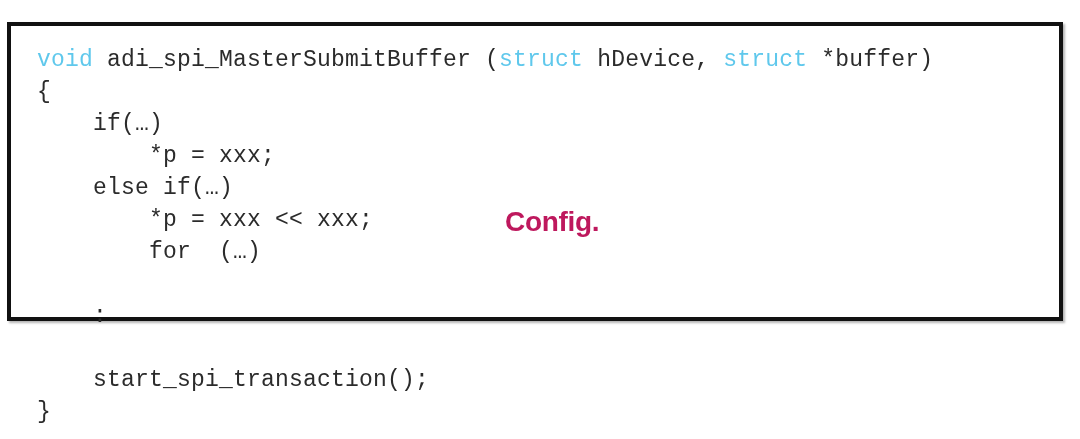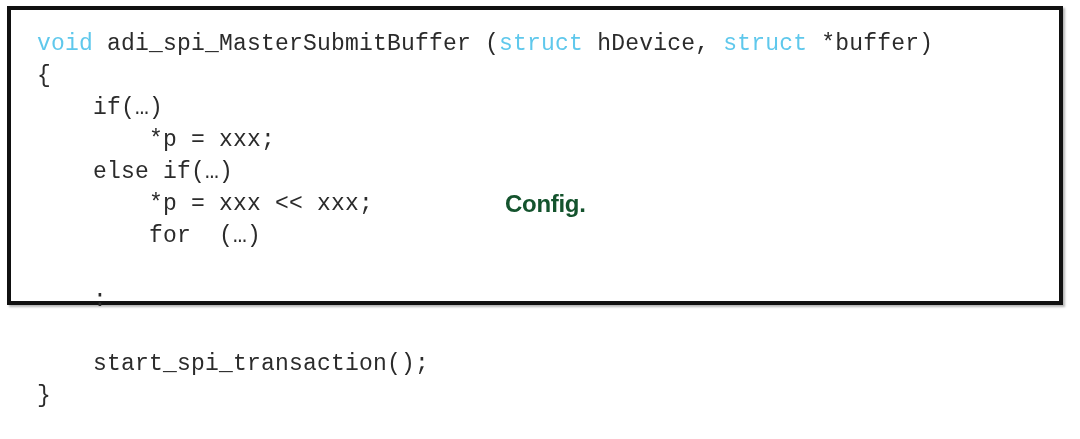--- a/index.html
+++ b/index.html
@@ -18,21 +18,21 @@
     position: relative;
     width: 1080px;
     height: 439px;
     background: #ffffff;
   }
 
   
   .figure-frame {
     position: absolute;
     left: 7px;
-    top: 6px;
+    top: 22px;
     width: 1056px;
     height: 299px;
     background: #ffffff;
     border: 4px solid #111111;
     box-sizing: border-box;
     box-shadow: 2px 2px 2px rgba(120,120,120,0.55);
   }
 
   .code-area {
     position: absolute;
@@ -69,23 +69,23 @@
     display: block;
     width: 56px;
     height: 224px;
   }
 
   .brace-label {
     position: absolute;
     left: 494px;
     top: 180px;
     font-family: "Liberation Sans", sans-serif;
-    font-size: 24px;
+    font-size: 28px;
     font-weight: bold;
-    color: #14532d;
+    color: #be185d;
     letter-spacing: -0.3px;
     white-space: pre;
   }
 </style>
 </head>
 <body>
 
 <div id="slide">
 
   <div class="figure-frame">

